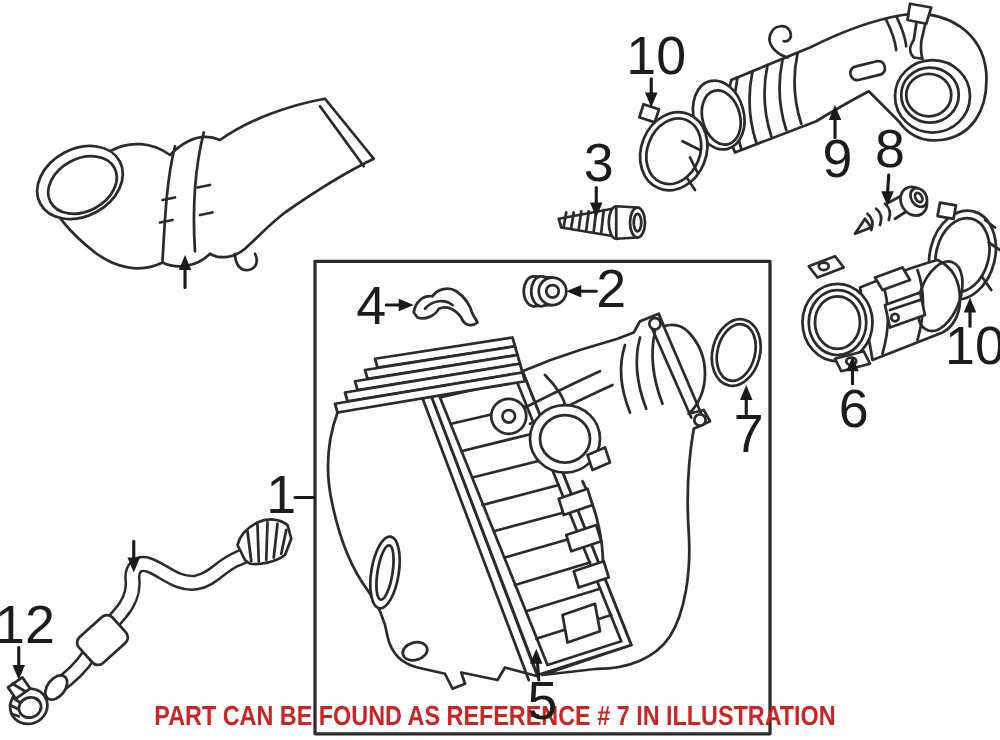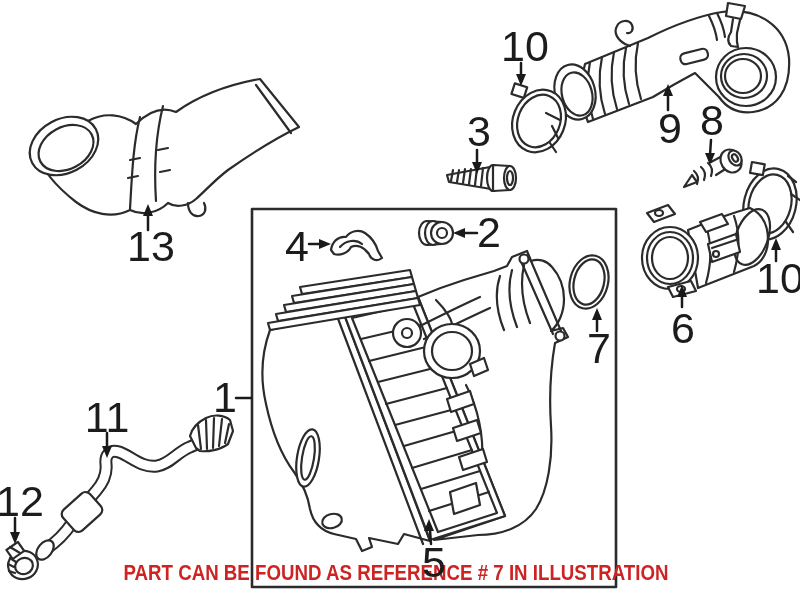--- a/index.html
+++ b/index.html
@@ -285,16 +285,14 @@
   <div class="callout cl-2" style="color: rgb(28, 28, 28);">2</div>
   <div class="callout cl-3" style="color: rgb(28, 28, 28);">3</div>
   <div class="callout cl-4" style="color: rgb(28, 28, 28);">4</div>
   <div class="callout cl-5" style="color: rgb(28, 28, 28);">5</div>
   <div class="callout cl-6" style="color: rgb(28, 28, 28);">6</div>
   <div class="callout cl-7" style="color: rgb(28, 28, 28);">7</div>
   <div class="callout cl-8" style="color: rgb(28, 28, 28);">8</div>
   <div class="callout cl-9" style="color: rgb(28, 28, 28);">9</div>
   <div class="callout cl-10a" style="color: rgb(28, 28, 28);">10</div>
   <div class="callout cl-10b" style="color: rgb(28, 28, 28);">10</div>
-  <div class="callout cl-11" style="color: rgb(28, 28, 28);">11</div>
   <div class="callout cl-12" style="color: rgb(28, 28, 28);">12</div>
-  <div class="callout cl-13" style="color: rgb(28, 28, 28);">13</div>
 </div>
 
 </body></html>

